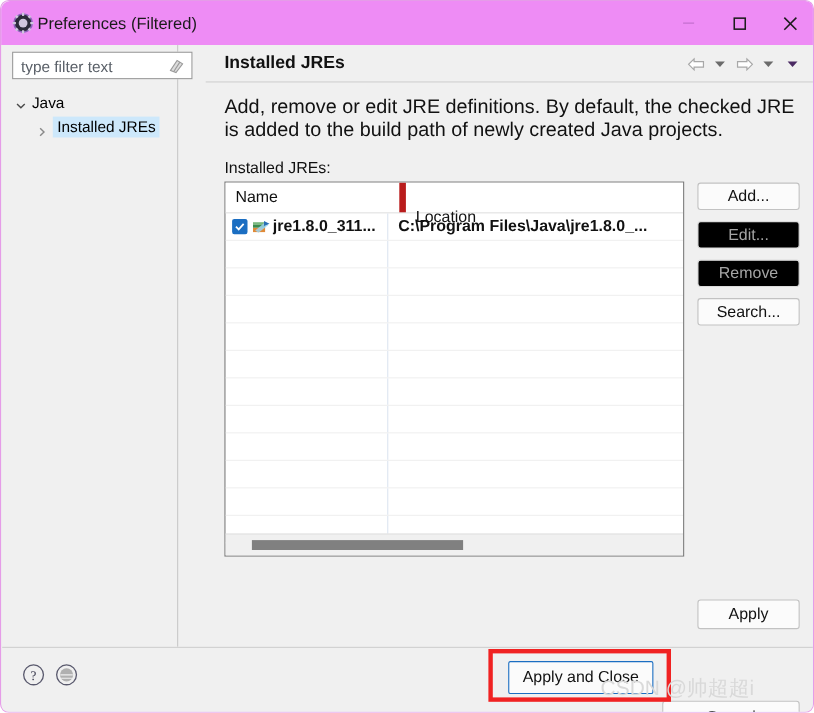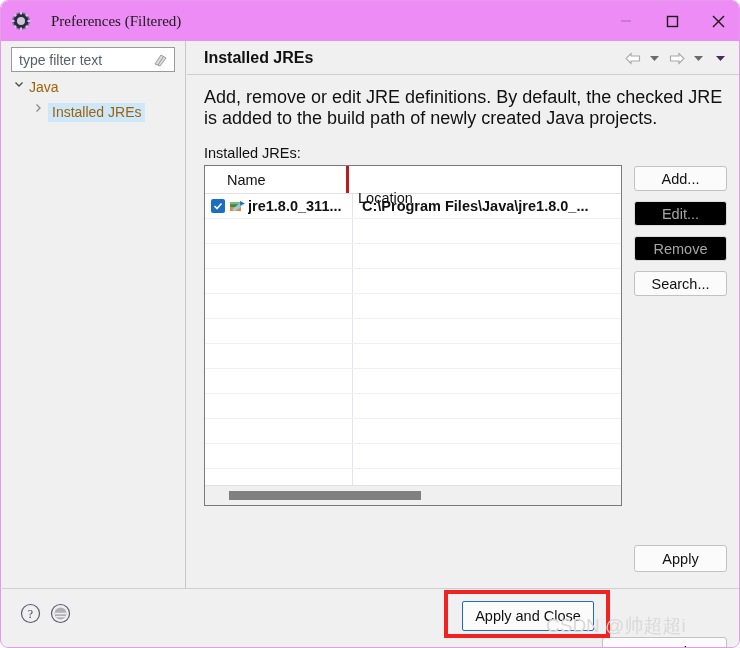--- a/index.html
+++ b/index.html
@@ -22,37 +22,37 @@
   
   #titlebar {
     position: absolute; top: 0; left: 0;
     width: 740px; height: 40px;
     background: #ee8cf5;
     display: flex; align-items: center;
     border-top-left-radius: 8px; border-top-right-radius: 8px;
   }
   #app-icon { margin-left: 10px; width: 20px; height: 20px; flex: 0 0 auto; }
   #title-text {
-    margin-left: 20px;
+    margin-left: 3px;
     font-size: 15px; color: #1a1a1a;
-    font-family: Liberation Serif, serif;
+    font-family: Liberation Sans, sans-serif;
     white-space: nowrap;
   }
   .winbtn {
     width: 46px; height: 40px;
     display: flex; align-items: center; justify-content: center;
     color: #1c1c1c;
   }
   #winbtns { position: absolute; right: 0; top: 0; display: flex; }
   .winbtn.dim { color: #c46fcf; }
 
   
   #leftpanel {
     position: absolute; left: 1px; top: 40px;
-    width: 184px; height: 547px;
+    width: 160px; height: 547px;
     background: #f0f0f0;
     border-right: 1px solid #c8c8c8;
     padding-left: 35px;
   }
   #filter-wrap {
     position: absolute; left: 9px; top: 6px;
     width: 164px; height: 25px;
     background: #ffffff;
     border: 1px solid #9a9a9a;
     display: flex; align-items: center;
@@ -61,22 +61,22 @@
     border: none; outline: none; background: transparent;
     width: 132px; margin-left: 5px;
     font-size: 14px; color: #555c66;
     font-family: "Liberation Sans", sans-serif;
   }
   #filter-input::placeholder { color: #5a6068; opacity: 1; }
   #eraser-icon { width: 18px; height: 16px; margin-left: 2px; }
 
   .tree-row {
     position: absolute; height: 22px;
-    display: flex; align-items: flex-start;
-    font-size: 14px; color: #a16207;
+    display: flex; align-items: flex-end;
+    font-size: 14px; color: #000000;
   }
   #tree-java { left: 9px; top: 38px; }
   #tree-jre  { left: 28px; top: 62px; }
   .tw { width: 16px; display: flex; align-items: center; justify-content: center; }
   .tree-label { margin-left: 2px; white-space: nowrap; }
   #tree-jre .tree-label {
     background: #cde8fb; padding: 1px 4px 2px 4px;
   }
 
   
@@ -118,21 +118,21 @@
     background: #ffffff;
     border: 1px solid #7a7a7a;
     overflow: hidden;
   }
   #table-header {
     display: flex; height: 28px;
     border-bottom: 1px solid #e0e0e0;
     background: #ffffff;
   }
   .th { font-size: 14.5px; color: #111; display: flex; align-items: center; }
-  .th.name { width: 144px; padding-left: 22px; border-right: 3px solid #b91c1c; }
+  .th.name { width: 164px; padding-left: 9px; border-right: 6px solid #b91c1c; }
   .th.loc  { flex: 1; padding-left: 9px; margin-top: 32px; }
 
   .trow { display: flex; height: 25px; border-bottom: 1px solid #f0f0f0; }
   .trow .cell-name { width: 148px; display: flex; align-items: center; padding-left: 6px; border-right: 1px solid #dde5f0; }
   .trow .cell-loc  { flex: 1; display: flex; align-items: center; padding-left: 9px; }
   .celltext { font-size: 14.5px; font-weight: bold; color: #111; white-space: nowrap; overflow: hidden; }
 
   .cb {
     width: 14px; height: 14px; flex: 0 0 auto;
     background: #1b6ec2; border-radius: 2px;

